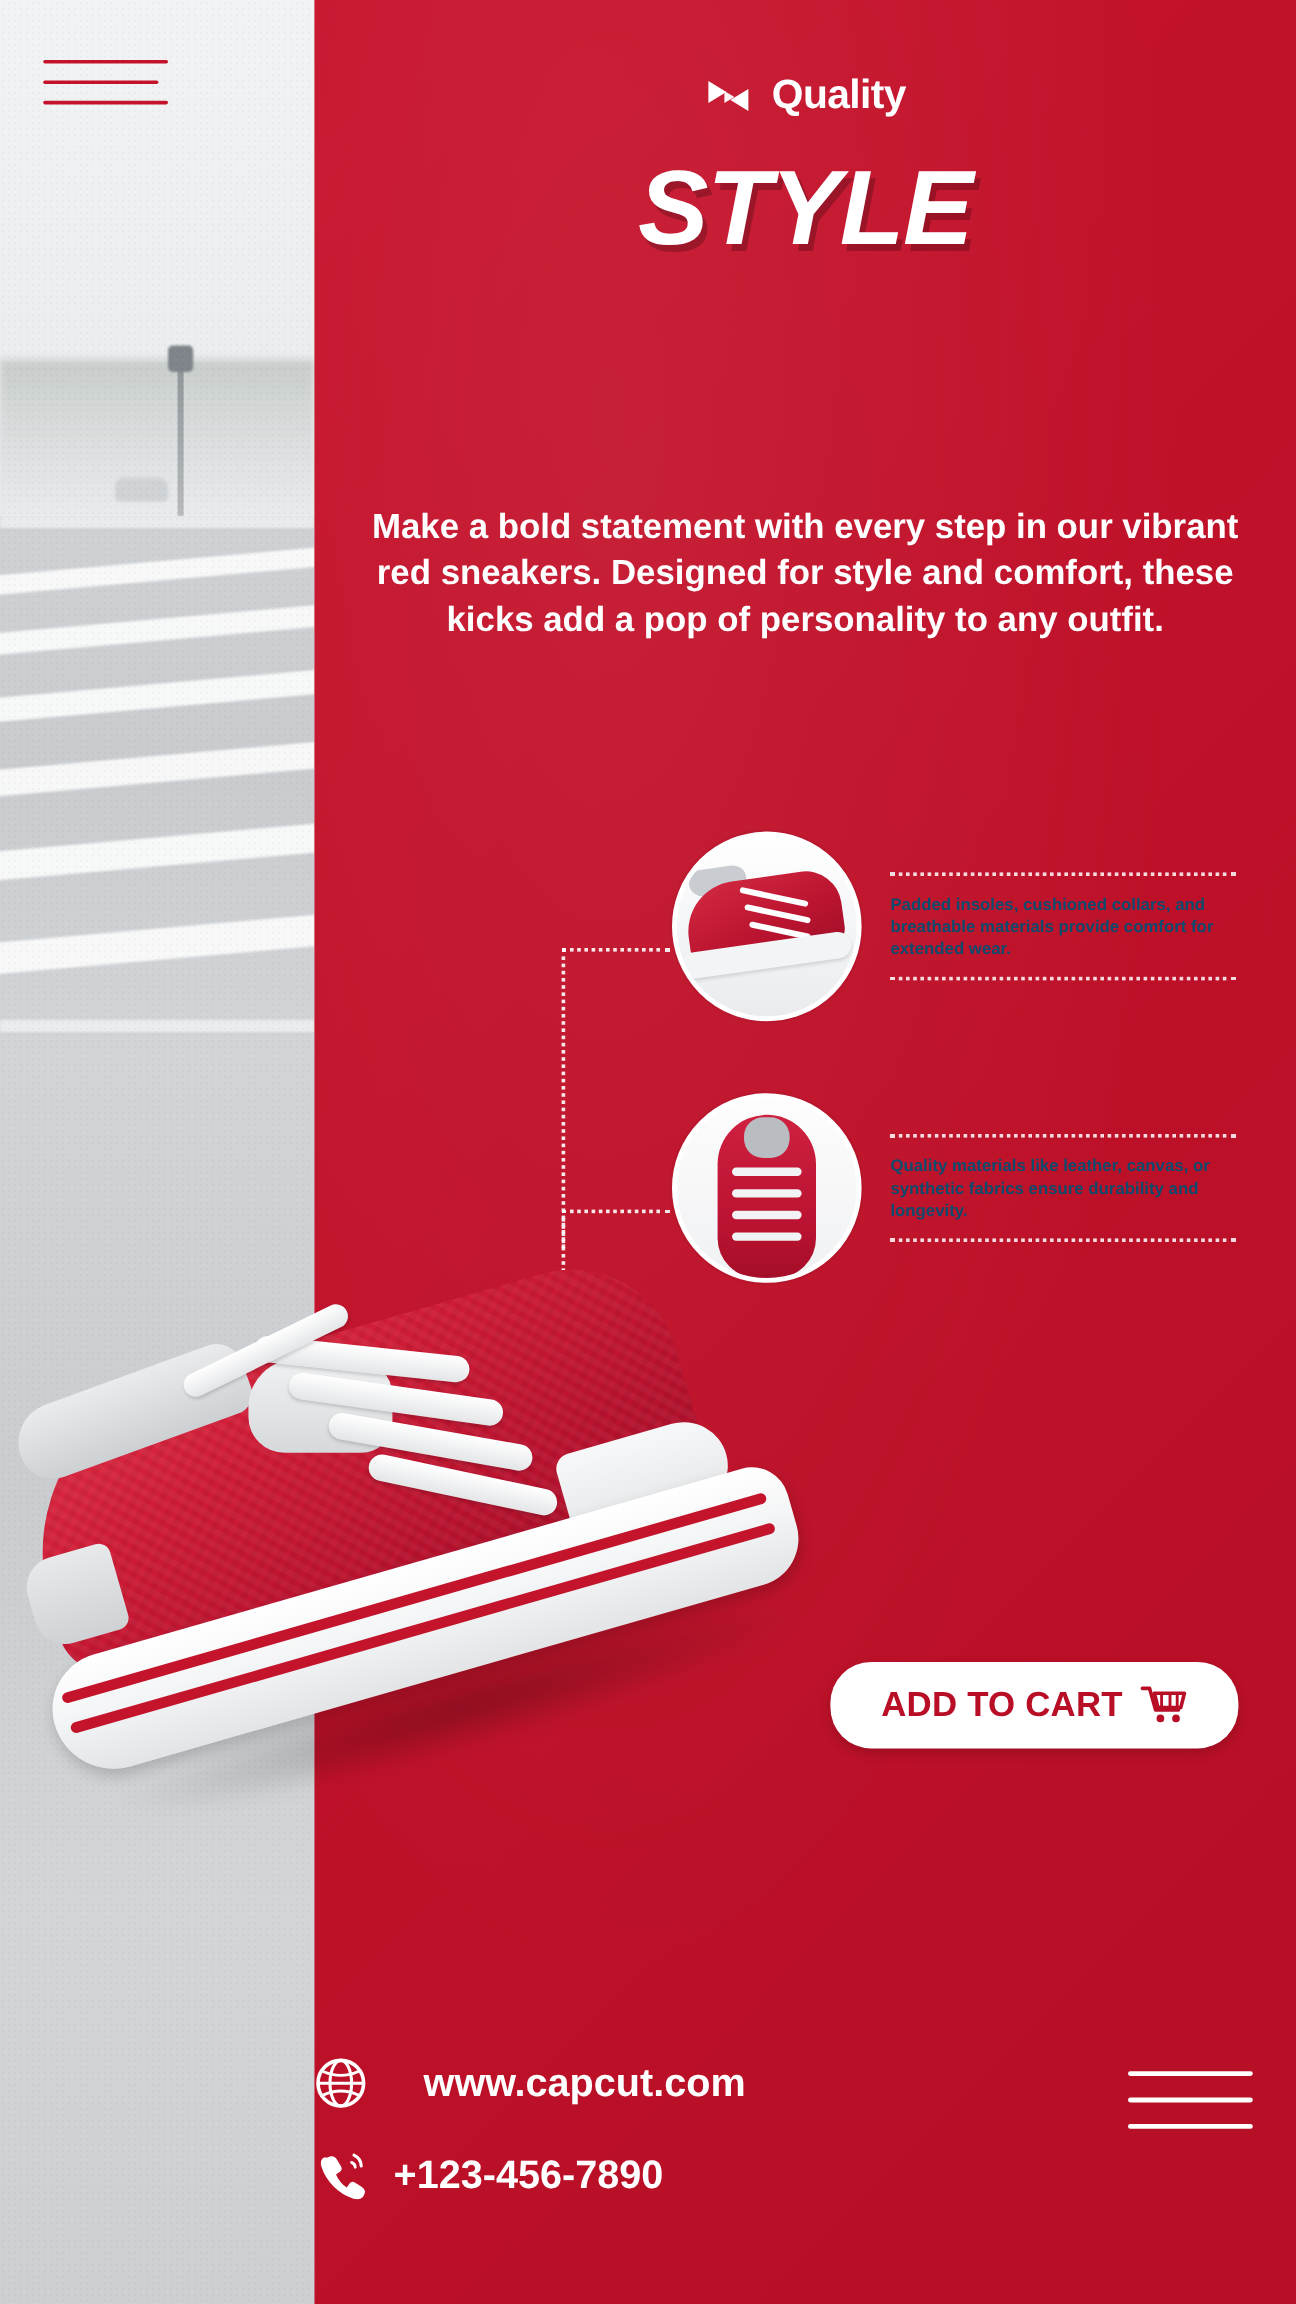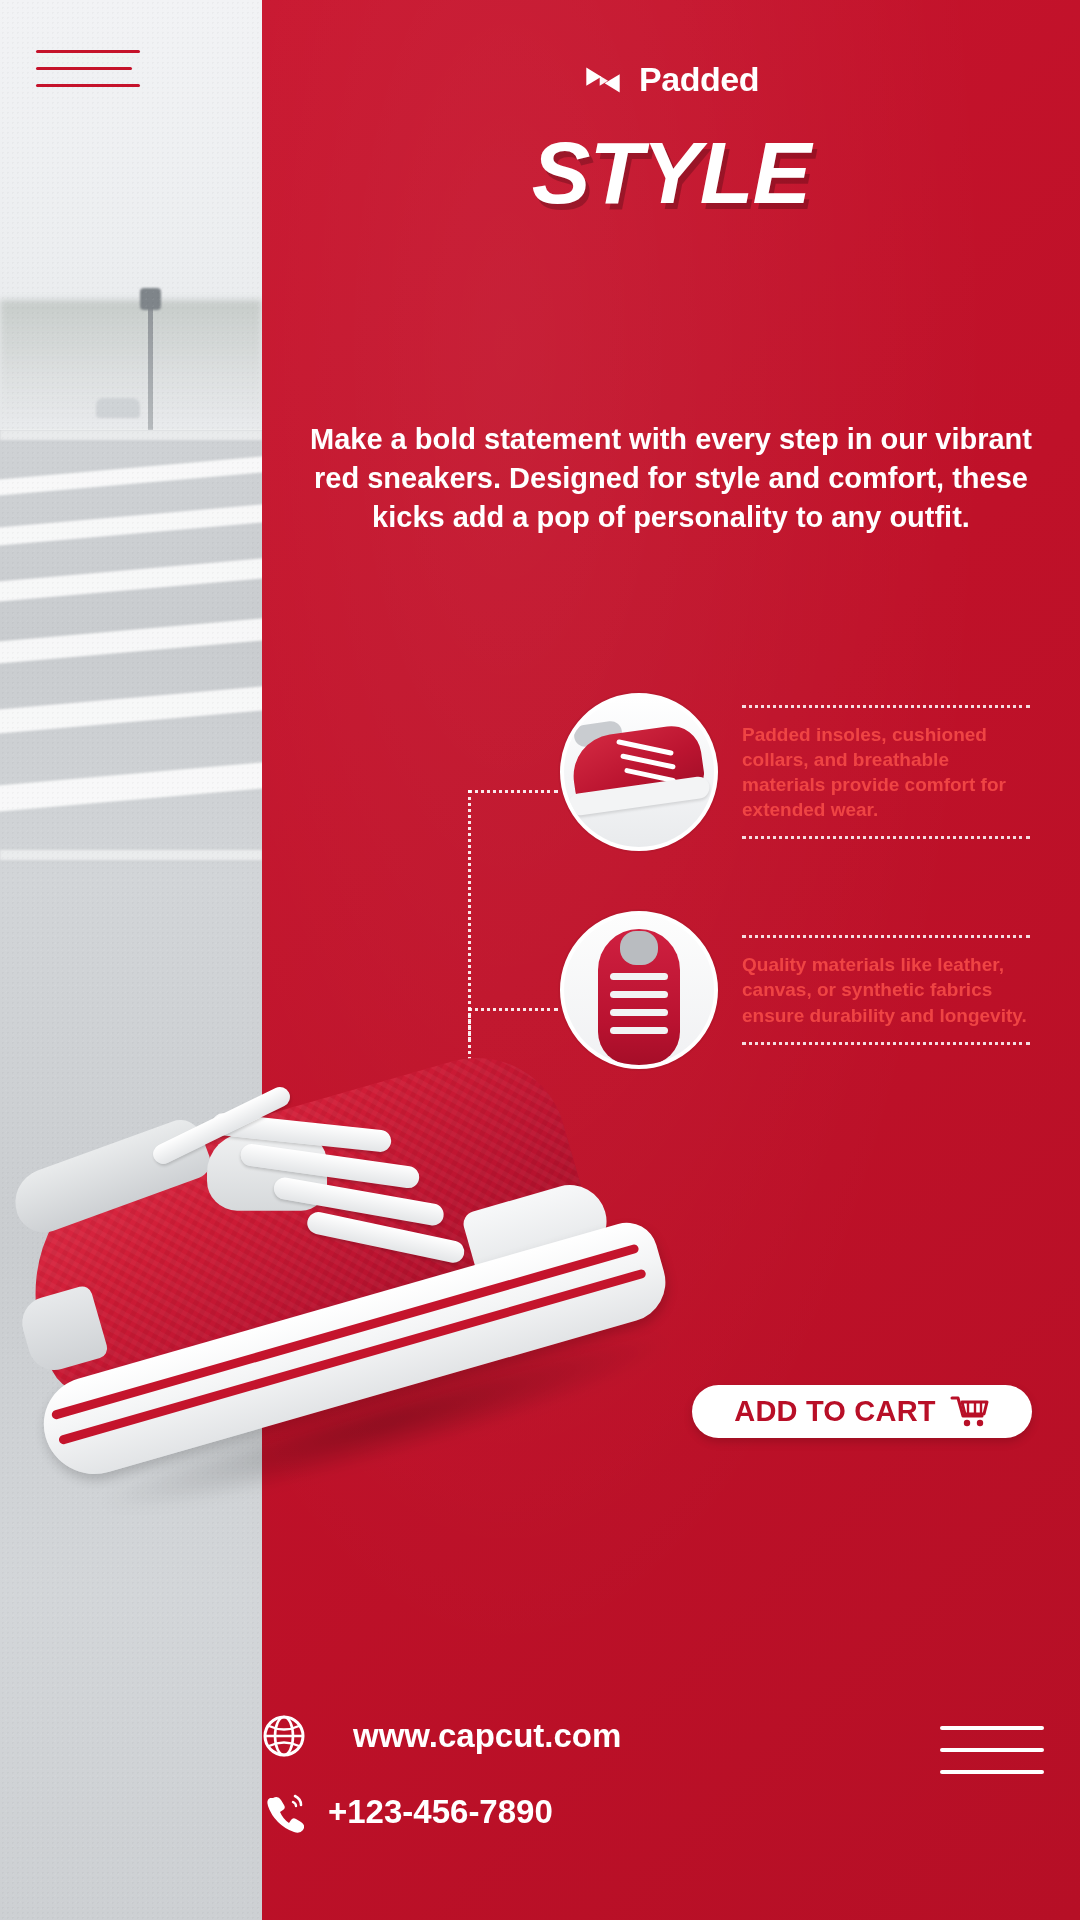--- a/index.html
+++ b/index.html
@@ -191,41 +191,41 @@
   .ph3 .stripe {
     position:absolute; left:8px; top:100px; width:138px; height:5px;
     background:#2a2c2e; border-radius:4px; transform: rotate(-6deg); opacity:.85;
   }
   .ph3 .lace {
     position:absolute; background:#ffffff; height:5px; width:46px;
     border-radius:3px; transform: rotate(-10deg);
   }
 
   .feature-text {
-    margin-left:24px; color:#ef4444;
-    font-size:19px; line-height:1.32; font-weight:bold;
+    margin-left:24px; color:#0c4a6e;
+    font-size:14px; line-height:1.32; font-weight:bold;
     padding: 14px 0;
     border-top: 3px dotted rgba(255,255,255,0.85);
     border-bottom: 3px dotted rgba(255,255,255,0.85);
     flex: 1 1 auto;
   }
 
   
   .connector-v {
     position:absolute; left:468px; top:790px; width:0; height:250px;
     border-left: 3px dotted rgba(255,255,255,0.9);
   }
   .connector-h {
     position:absolute; height:0; border-top:3px dotted rgba(255,255,255,0.9);
   }
 
   
   .cta {
     position:absolute; left:692px; top:1385px;
-    width:340px; height:53px;
+    width:340px; height:72px;
     background:#ffffff; border-radius:34px;
     display:flex; align-items:center; justify-content:center; gap:14px;
     box-shadow: 0 4px 10px rgba(0,0,0,0.16);
     cursor:pointer;
   }
   .cta-label {
     color:#b80f27; font-size:29px; font-weight:bold; letter-spacing:0.2px;
   }
 
   
@@ -337,21 +337,21 @@
       <span></span>
       <span></span>
   </div>
 
   <div class="logo-row">
     <svg class="logo-mark" viewBox="0 0 48 38">
       <path d="M4 4 L22 15 L4 26 Z" fill="#ffffff"></path>
       <path d="M44 12 L26 23 L44 34 Z" fill="#ffffff"></path>
       <path d="M20 14 L30 20 L20 26 Z" fill="#ffffff" opacity="0.95"></path>
     </svg>
-    <span class="logo-text">Padded</span>
+    <span class="logo-text">Quality</span>
   </div>
 
   <div class="headline">
     <span class="l2">STYLE</span>
   </div>
 
   <p class="subtext">Make a bold statement with every step in our vibrant red sneakers. Designed for style and comfort, these kicks add a pop of personality to any outfit.</p>
 
   <div class="connector-v"></div>
   <div class="connector-h" style="left:468px; top:790px; width:90px;"></div>

